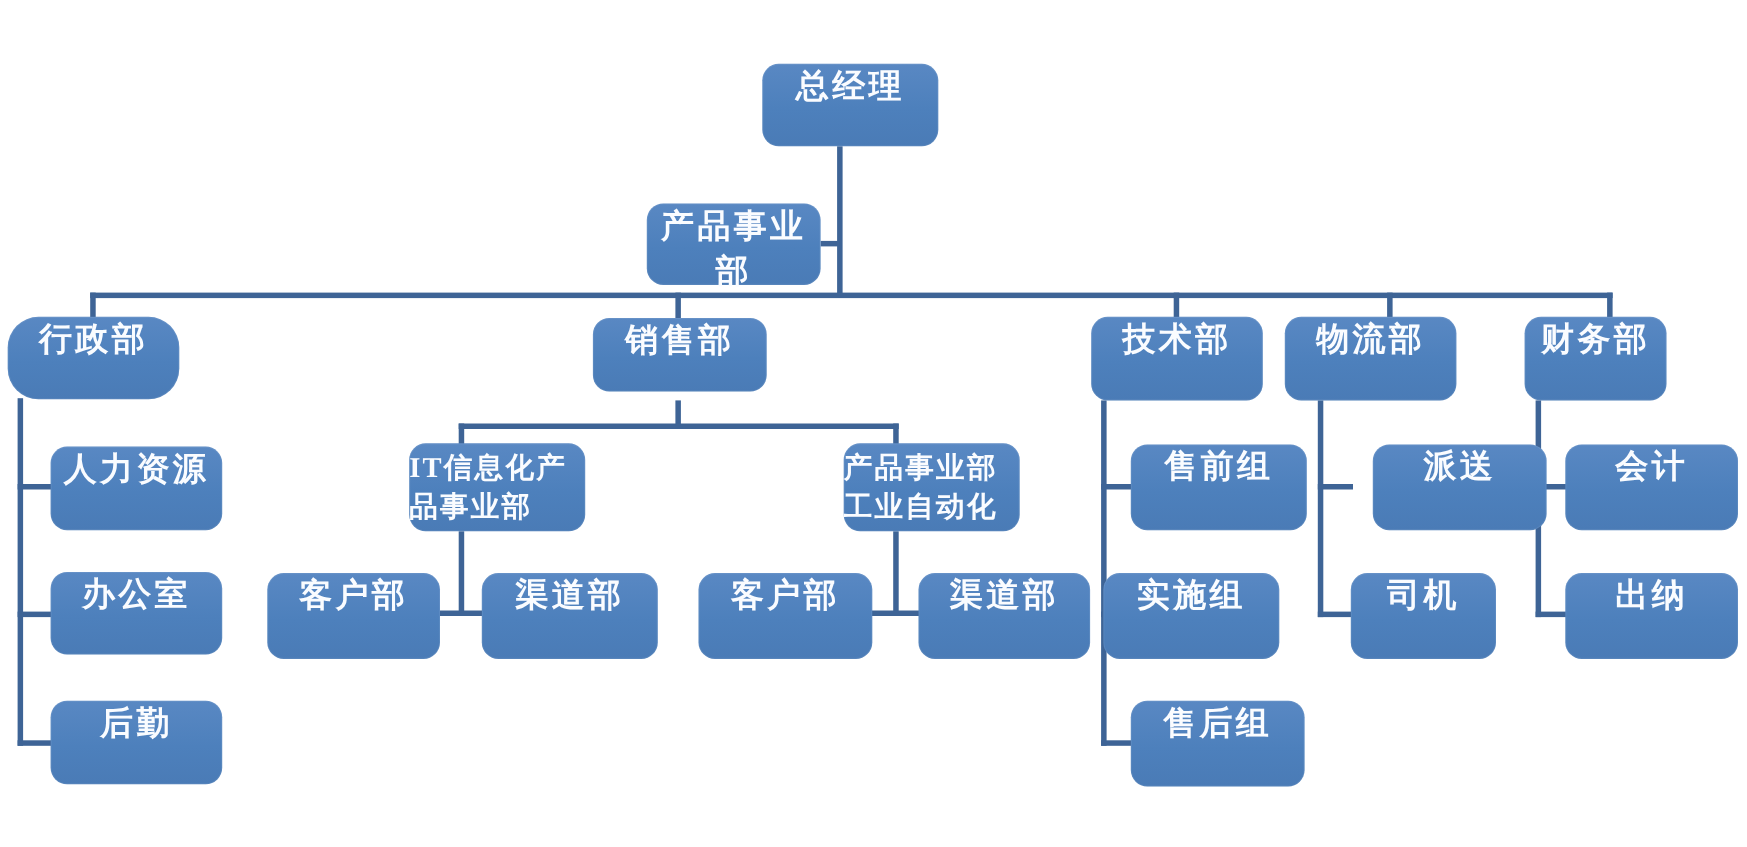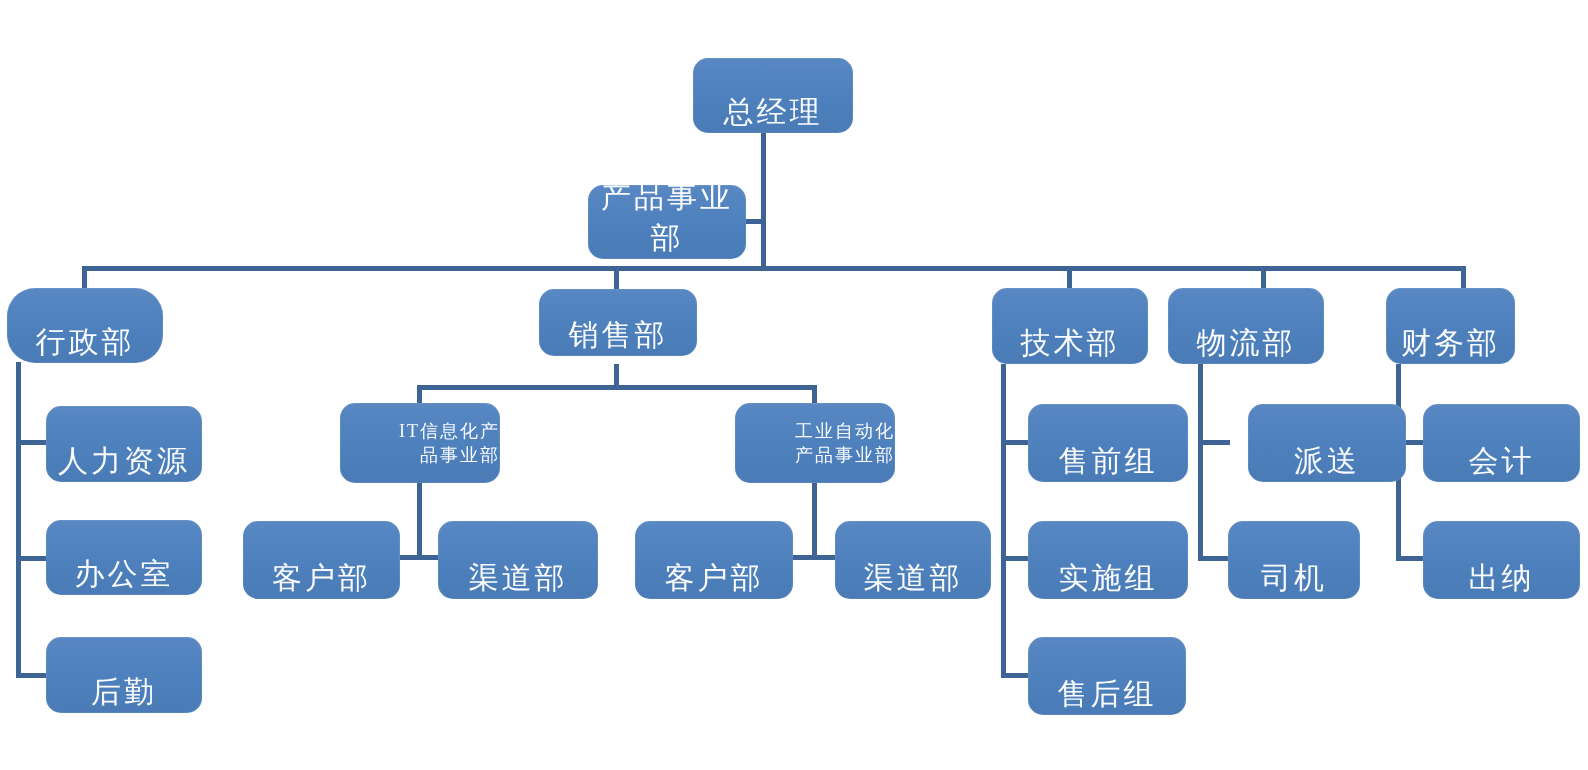--- a/index.html
+++ b/index.html
@@ -17,34 +17,36 @@
     background: var(--bg);
     font-family: "Liberation Serif", "DejaVu Serif", serif;
     overflow: hidden;
   }
   .node {
     position: absolute;
     background: linear-gradient(180deg, var(--fill-top) 0%, var(--fill) 55%, #4a7bb6 100%);
     border-radius: 15px;
     color: var(--text);
     display: flex;
-    align-items: flex-end;
+    align-items: flex-start;
     justify-content: center;
     text-align: center;
     font-size: 30px;
     letter-spacing: 3px;
     box-sizing: border-box;
     box-shadow: inset 0 0 0 1px rgba(255,255,255,0.08);
+    font-weight: bold;
   }
   .node span { display: block; }
   .node.two-line {
     flex-direction: column;
-    font-size: 18px;
+    font-size: 26px;
     letter-spacing: 2px;
     line-height: 1.35;
+    margin-left: 32px;
   }
   .cline {
     position: absolute;
     background: var(--connector);
   }
 </style>
 </head>
 <body>
 
 <div class="canvas">
@@ -118,41 +120,41 @@
   </div>
   <div class="node" style="left:46px; top:637px; width:156px; height:76px;">
     <span>后勤</span>
   </div>
 
   <div class="node two-line" style="left:340px; top:403px; width:160px; height:80px;">
     <span>IT信息化产</span>
     <span>品事业部</span>
   </div>
   <div class="node two-line" style="left:735px; top:403px; width:160px; height:80px;">
+    <span>产品事业部</span>
     <span>工业自动化</span>
-    <span>产品事业部</span>
   </div>
 
   <div class="node" style="left:243px; top:521px; width:157px; height:78px;">
     <span>客户部</span>
   </div>
   <div class="node" style="left:438px; top:521px; width:160px; height:78px;">
     <span>渠道部</span>
   </div>
   <div class="node" style="left:635px; top:521px; width:158px; height:78px;">
     <span>客户部</span>
   </div>
   <div class="node" style="left:835px; top:521px; width:156px; height:78px;">
     <span>渠道部</span>
   </div>
 
   <div class="node" style="left:1028px; top:404px; width:160px; height:78px;">
     <span>售前组</span>
   </div>
-  <div class="node" style="left:1028px; top:521px; width:160px; height:78px;">
+  <div class="node" style="left:1003px; top:521px; width:160px; height:78px;">
     <span>实施组</span>
   </div>
   <div class="node" style="left:1028px; top:637px; width:158px; height:78px;">
     <span>售后组</span>
   </div>
 
   <div class="node" style="left:1248px; top:404px; width:158px; height:78px;">
     <span>派送</span>
   </div>
   <div class="node" style="left:1228px; top:521px; width:132px; height:78px;">

